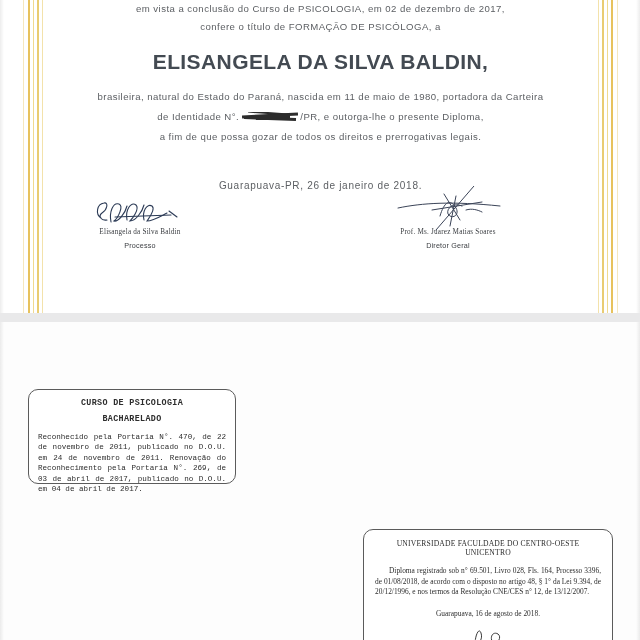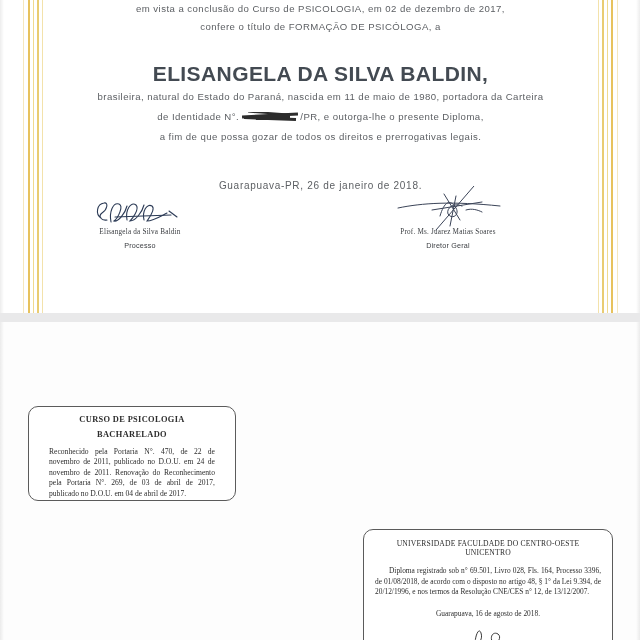--- a/index.html
+++ b/index.html
@@ -57,21 +57,20 @@
 
   .grad-name {
     position: absolute;
     left: 0; right: 0; top: 50px;
     text-align: center;
     font-size: 21px;
     font-weight: bold;
     color: #434a52;
     letter-spacing: .4px;
     white-space: nowrap;
-    margin-top: 12px;
   }
 
   .line-b1 { position: absolute; left: -20px; right: -20px; top: 91px; }
   .line-b2 { position: absolute; left: 0; right: 0; top: 111px; }
   .line-b3 { position: absolute; left: 0; right: 0; top: 131px; }
 
   .redaction {
     display: inline-block;
     position: relative;
     width: 58px;
@@ -190,24 +189,25 @@
     border: 1px solid #5b5b5b;
     border-radius: 10px;
     background: #ffffff;
     box-sizing: border-box;
     font-family: "Liberation Serif", serif;
     color: #2d2d2d;
   }
 
   #course-box {
     left: 28px;
-    top: 84px;
+    top: 67px;
     width: 208px;
     height: 95px;
-    padding: 8px 20px 6px;
+    padding: 8px 9px 6px;
+    font-family: Liberation Mono, monospace;
   }
   .box-title {
     text-align: center;
     font-weight: bold;
     font-size: 8.4px;
     letter-spacing: .35px;
   }
   .box-title2 {
     text-align: center;
     font-weight: bold;

